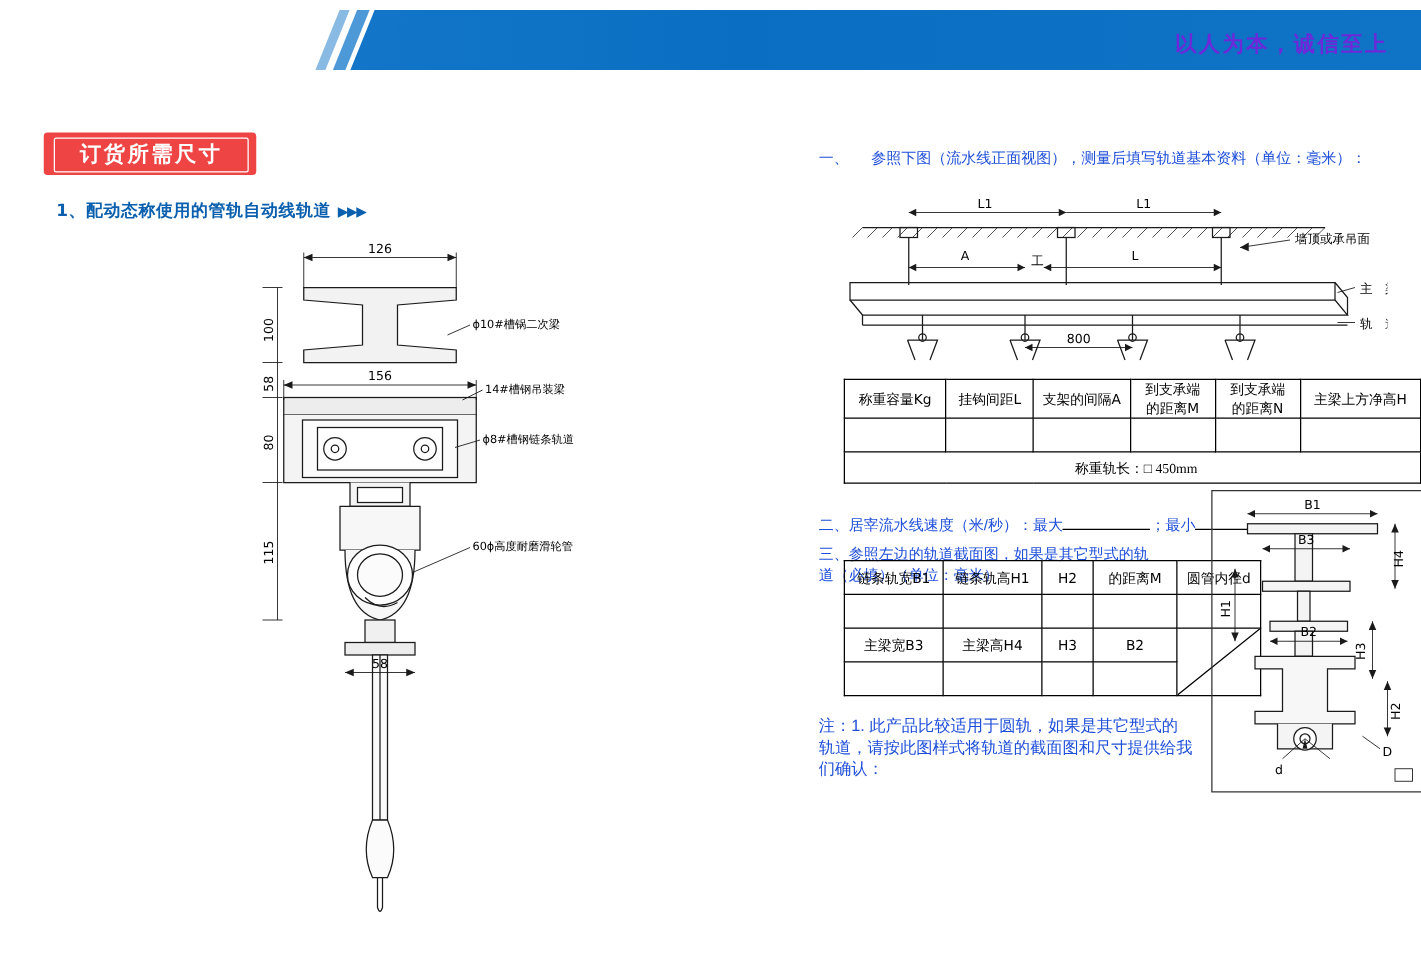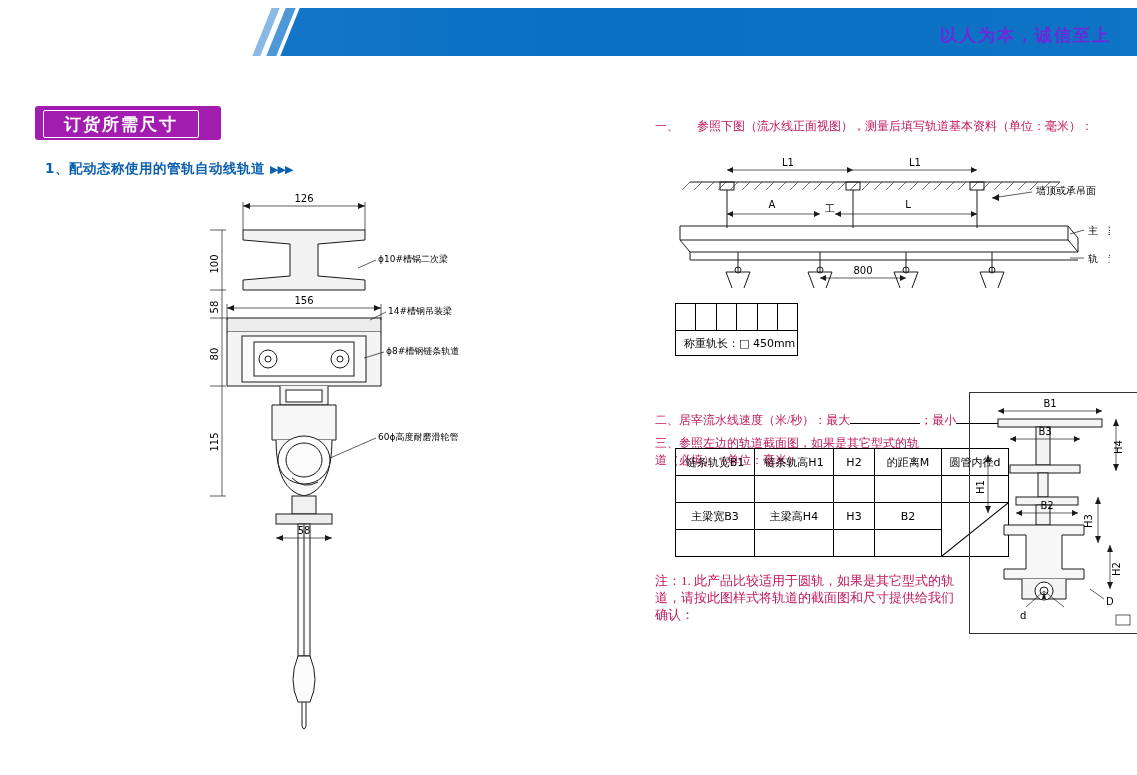--- a/index.html
+++ b/index.html
@@ -30,45 +30,44 @@
   .s3{left:262px;width:8px;opacity:.5;}
   .banner-text{
     position:absolute;right:26px;top:24px;
     color:#6d28d9;font-size:17px;font-weight:bold;letter-spacing:2px;
     font-family:"DejaVu Sans",sans-serif;
   }
 
   
   .title-tab{
     position:absolute;left:35px;top:106px;width:170px;height:34px;
-    background:#a21caf;
+    background:#ef4444;
     border-radius:3px;
-    padding-left:16px;
   }
   .title-tab-inner{
     position:absolute;left:8px;top:4px;width:154px;height:26px;
     border:1px solid #fff;border-radius:2px;
     color:#fff;font-size:17px;font-weight:bold;
     line-height:26px;text-align:center;letter-spacing:2px;
     font-family:"DejaVu Sans",sans-serif;
   }
   .subtitle{
     position:absolute;left:45px;top:160px;
     color:#0a5fae;font-size:13.5px;font-weight:bold;letter-spacing:.5px;
     font-family:"DejaVu Sans",sans-serif;
     white-space:nowrap;
     text-align:right;
   }
   .subtitle .arrows{color:#0a5fae;letter-spacing:-1px;font-size:11px;}
 
   
   .rtext{
     position:absolute;
-    font-family:Liberation Serif, serif;
-    font-size:12px;color:#be185d;
+    font-family:Liberation Sans, sans-serif;
+    font-size:12px;color:#1d4ed8;
   }
   .r-line1{left:655px;top:118px;}
   .r-line1 .num{display:inline-block;width:42px;}
   .r-line2{left:655px;top:412px;}
   .r-line3{left:655px;top:435px;width:270px;line-height:17px;}
   .r-note{left:655px;top:572px;width:300px;line-height:17px;font-size:13px;}
 
   .dash-line{display:inline-block;border-bottom:1px solid #000;height:10px;}
 
   
@@ -310,30 +309,38 @@
   <text class="dim-text" x="248" y="60" text-anchor="middle" font-size="12">L</text>
   <text class="dim-text" x="203" y="126" text-anchor="middle" font-size="12">800</text>
   <text class="cn-text" x="376" y="46">墙顶或承吊面</text>
   <text class="cn-text" x="428" y="86">主　梁</text>
   <text class="cn-text" x="428" y="114">轨　道</text>
 </svg>
 </div>
 
 <table class="tbl" id="table-main">
   <tbody>
+      <tr>
+    <td style="width:80px">称重容量Kg</td>
+    <td style="width:68px">挂钩间距L</td>
+    <td style="width:76px">支架的间隔A</td>
+    <td style="width:66px">到支承端<br>的距离M</td>
+    <td style="width:66px">到支承端<br>的距离N</td>
+    <td style="width:96px">主梁上方净高H</td>
+  </tr>
   <tr>
     <td></td>
     <td></td>
     <td></td>
     <td></td>
     <td></td>
     <td></td>
   </tr>
   <tr>
-    <td colspan="6" style="text-align:left;padding-left:8px;height:24px;">称重轨长：□ 450mm</td>
+    <td colspan="6" style="text-align:center;padding-left:8px;height:24px;font-family:Liberation Serif, serif;">称重轨长：□ 450mm</td>
   </tr>
 </tbody>
   </table>
 
 <div class="rtext r-line2">
   <span>二、</span><span>居宰流水线速度（米/秒）：最大</span><span class="dash-line" style="width:70px;"></span><span>；最小</span><span class="dash-line" style="width:70px;"></span><span>。</span>
 </div>
 
 <div class="rtext r-line3">
   <span>三、</span><span>参照左边的轨道截面图，如果是其它型式的轨道（必填）（单位：毫米）</span>

